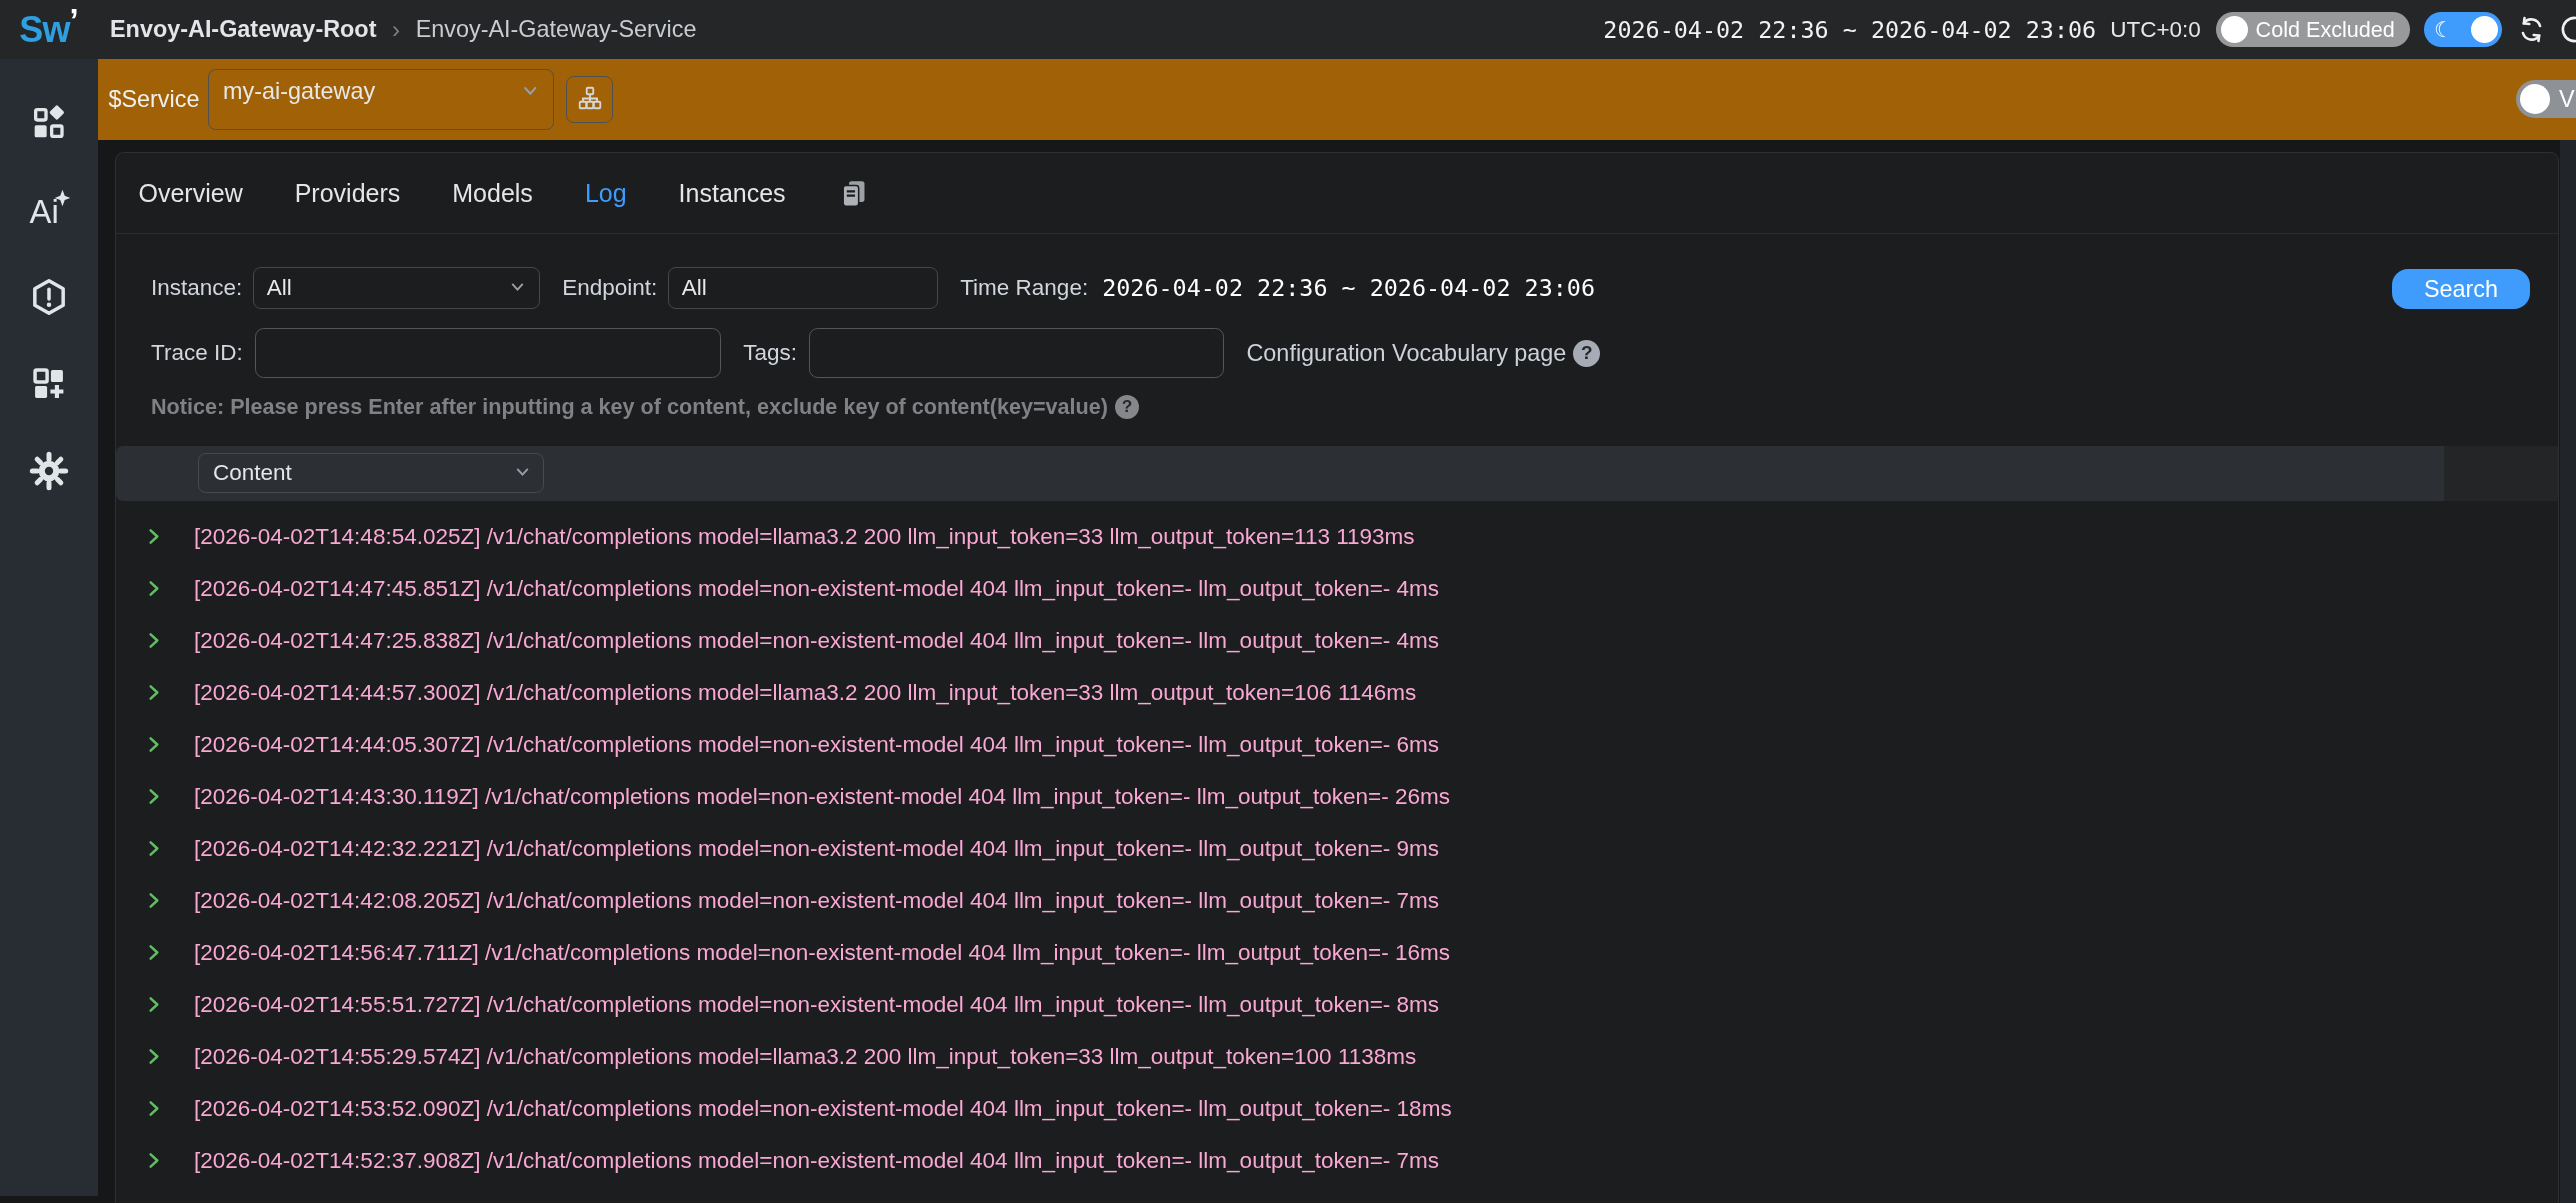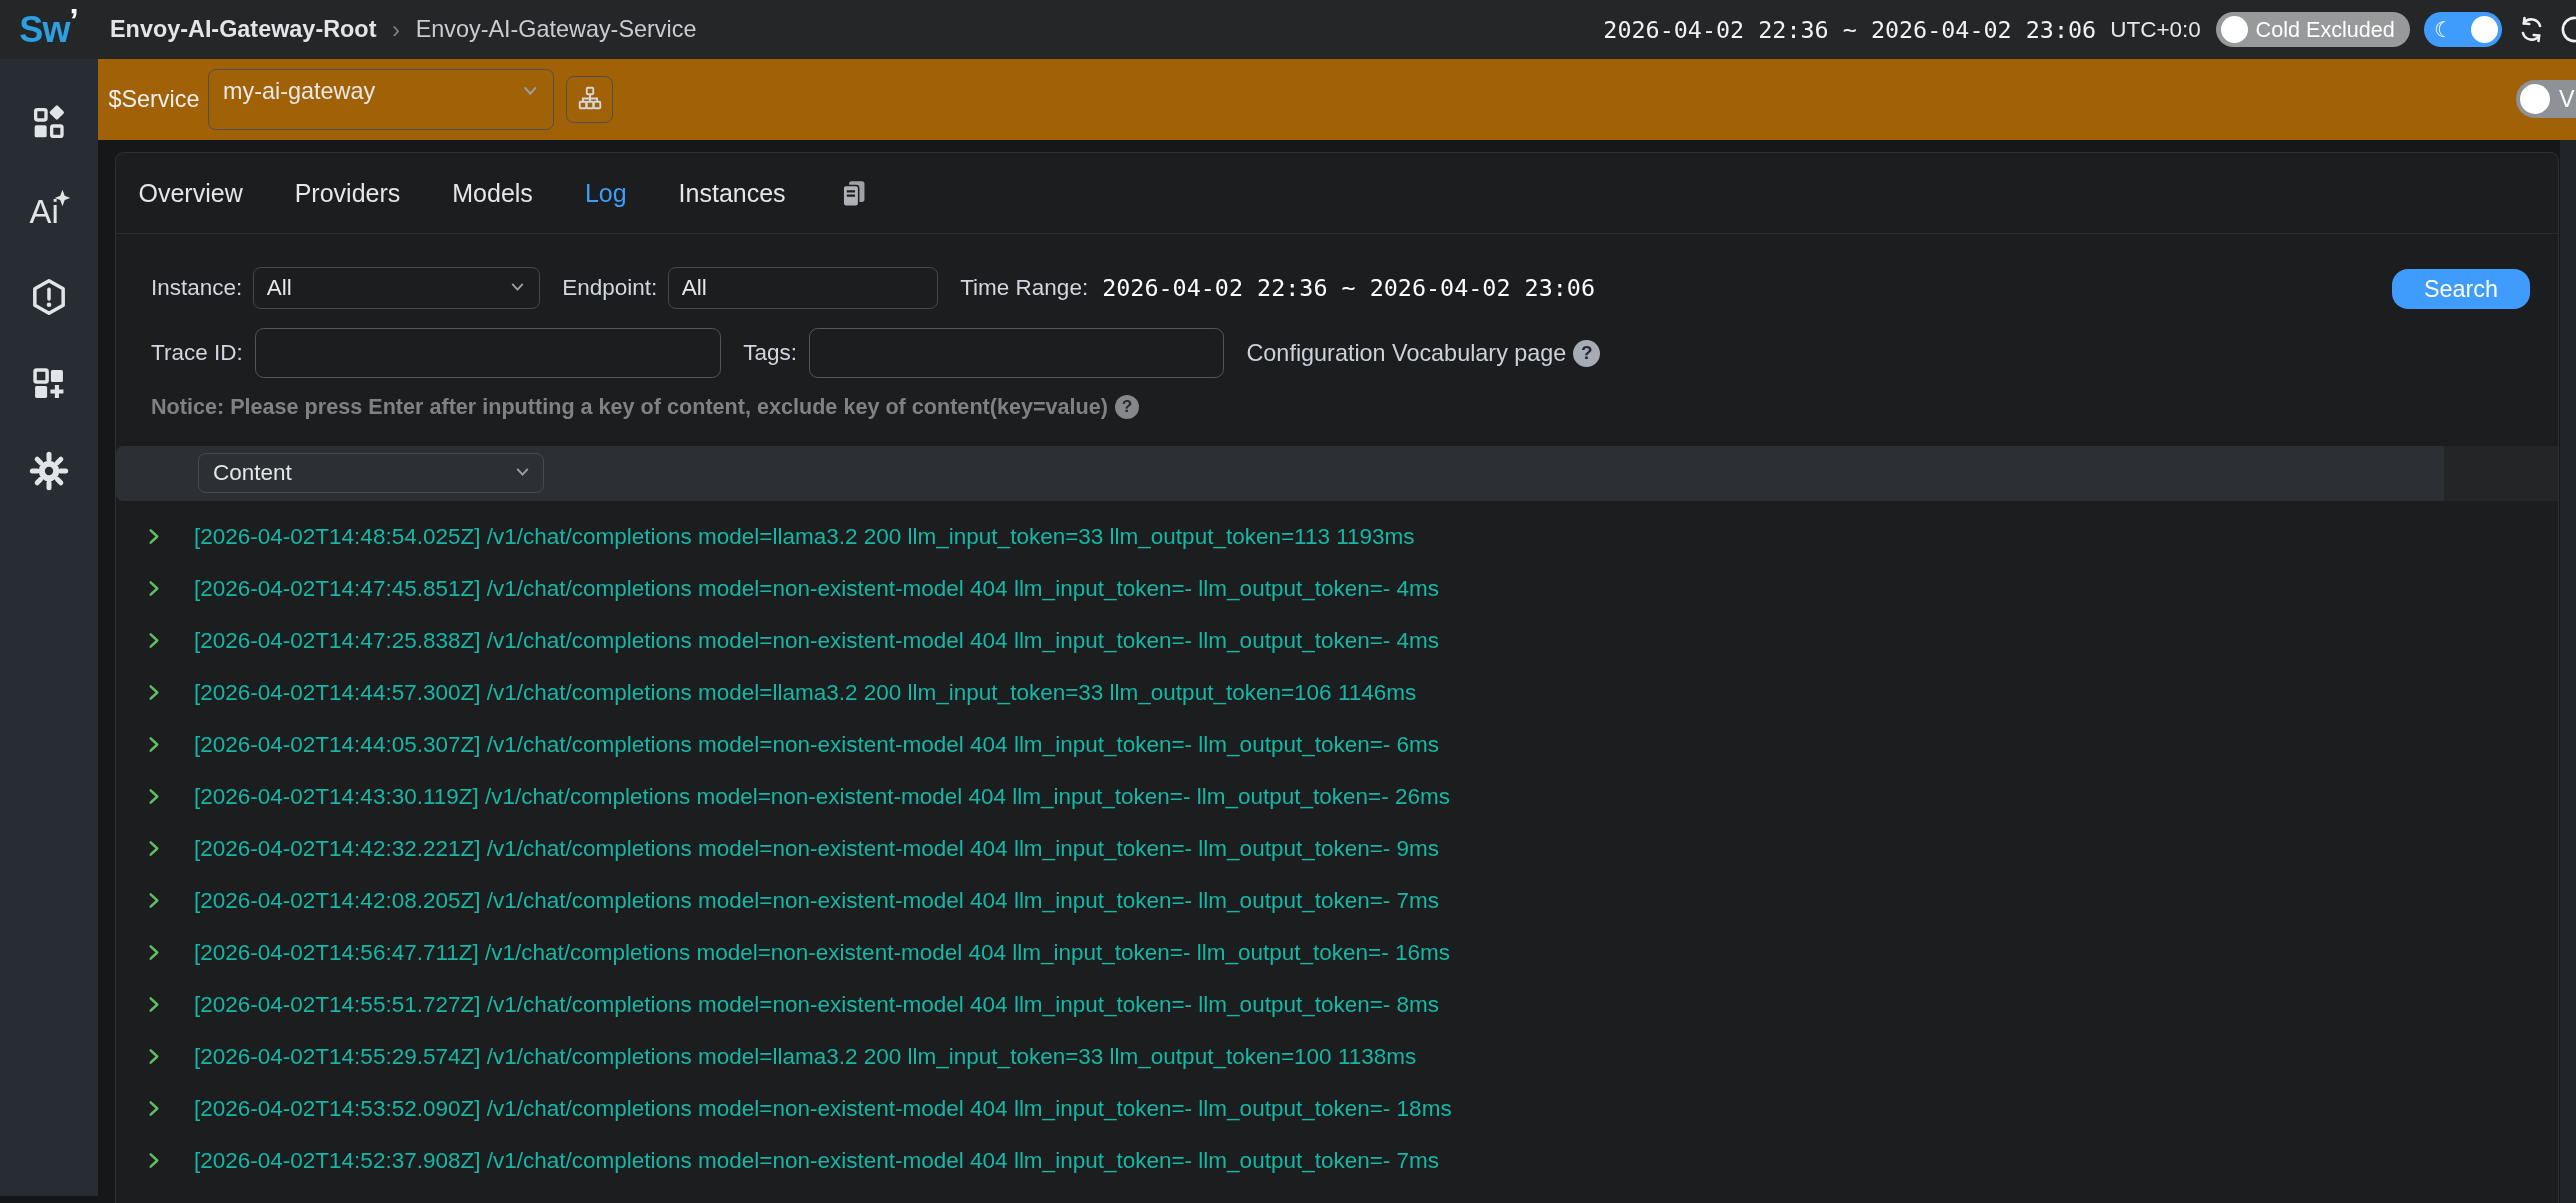--- a/index.html
+++ b/index.html
@@ -84,21 +84,21 @@
   .notice .qmark{background:#85878b;width:24px;height:24px;font-size:17.3px;}
 
   .table-head{margin-top:26px;height:55px;background:#2c2f33;display:flex;align-items:center;position:relative;border-radius:7px;}
   .content-select{width:346px;height:40px;margin-left:82px;padding:0 10.4px 0 14px;border-width:1.3px;border-color:#474a4f;}
   .content-select .val{font-size:22.5px;color:#e4e7ea;}
   .head-right-seg{position:absolute;right:0;top:0;width:114px;height:100%;background:#232527;}
 
   .log-list{margin-top:10.4px;}
   .log-row{height:52px;display:flex;align-items:center;padding-left:28px;}
   .log-caret{display:flex;align-items:center;flex:0 0 auto;}
-  .log-text{font-size:22.5px;color:#14b8a6;margin-left:31px;white-space:nowrap;}
+  .log-text{font-size:22.5px;color:#f9a8d4;margin-left:31px;white-space:nowrap;}
 </style>
 </head>
 <body>
 
 <div id="screen">
 
   <div class="app-header">
     <div class="logo-box">
       <span class="logo">Sw</span>
         <span class="logo-q">’</span>

